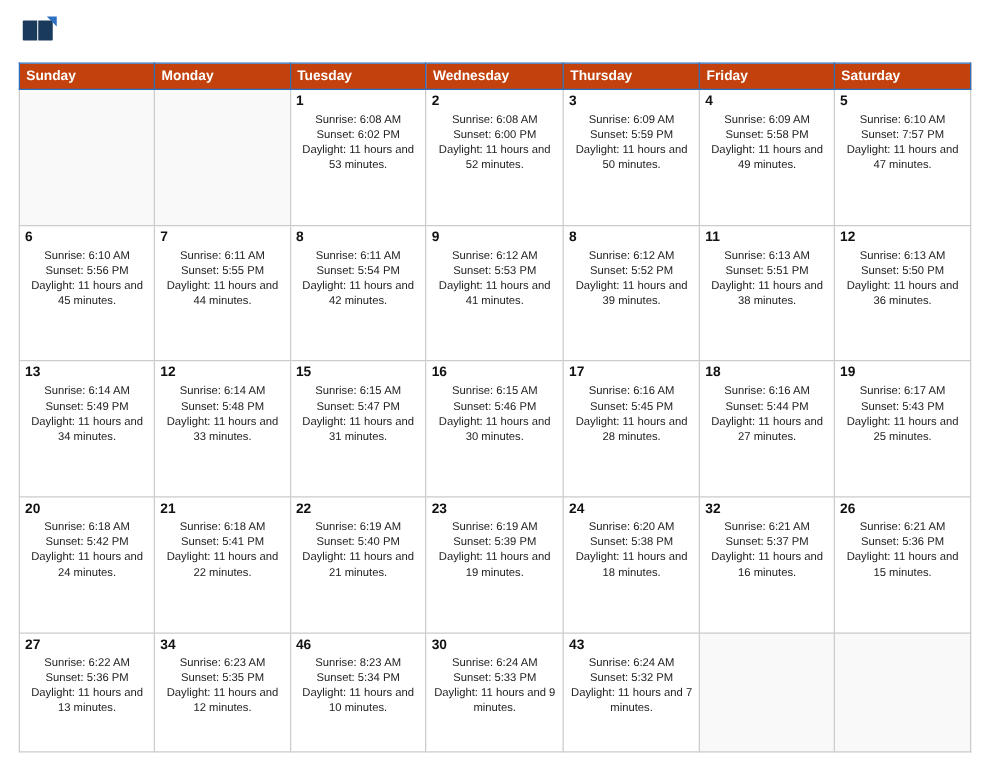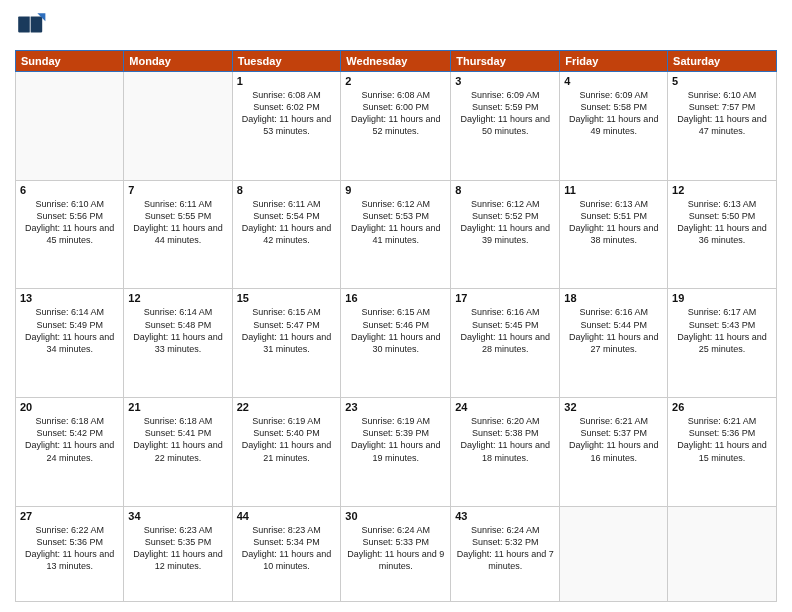--- a/index.html
+++ b/index.html
@@ -304,21 +304,21 @@
 Sunset: 5:36 PM
 Daylight: 11 hours and 13 minutes.</div>
           </td>
           <td>
             <span class="day-num">34</span>
             <div class="day-info">Sunrise: 6:23 AM
 Sunset: 5:35 PM
 Daylight: 11 hours and 12 minutes.</div>
           </td>
           <td>
-            <span class="day-num">44</span>
+            <span class="day-num">46</span>
             <div class="day-info">Sunrise: 8:23 AM
 Sunset: 5:34 PM
 Daylight: 11 hours and 10 minutes.</div>
           </td>
           <td>
             <span class="day-num">30</span>
             <div class="day-info">Sunrise: 6:24 AM
 Sunset: 5:33 PM
 Daylight: 11 hours and 9 minutes.</div>
           </td>

